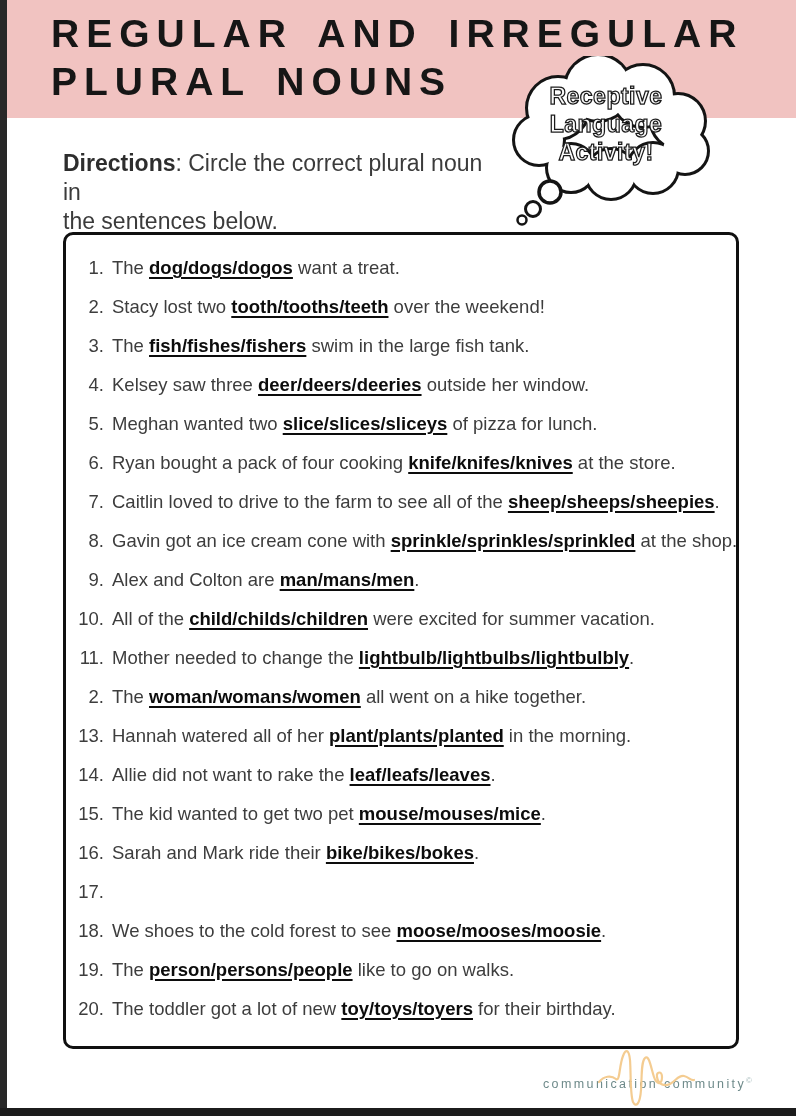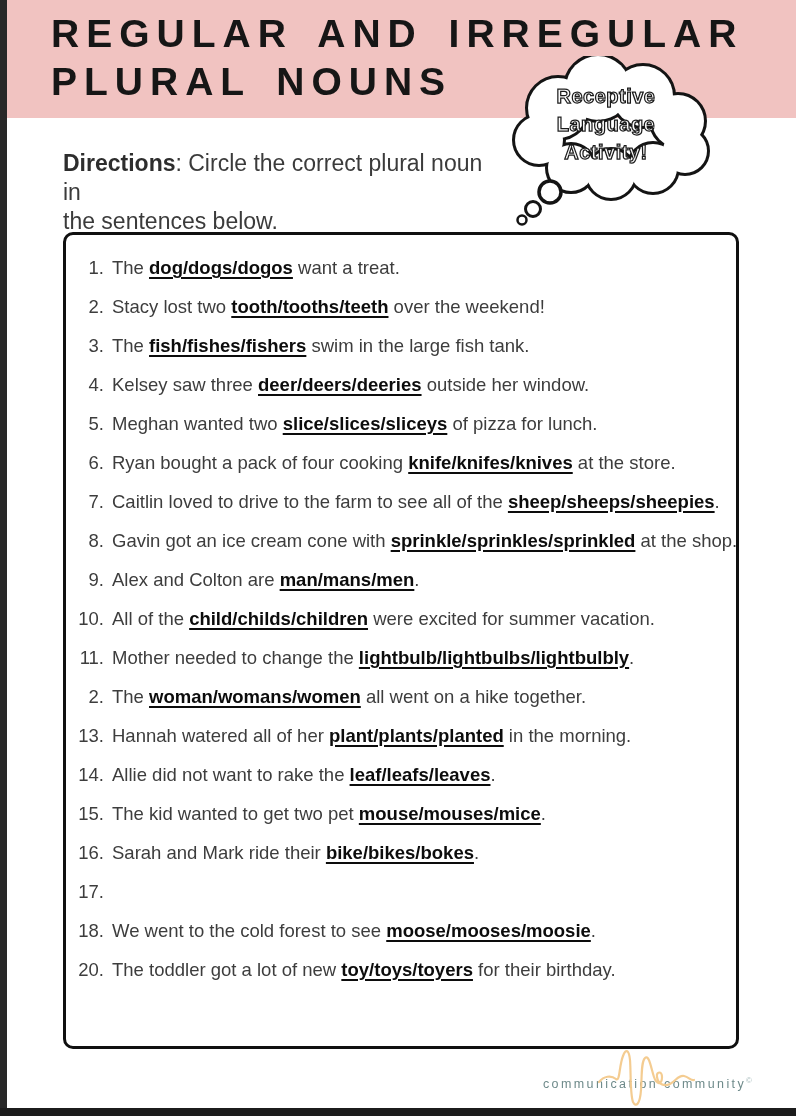--- a/index.html
+++ b/index.html
@@ -34,21 +34,21 @@
     font-size: 39px; font-weight: 700; color: #161616;
     letter-spacing: 7px; word-spacing: 8px; line-height: 48px;
     white-space: nowrap;
   }
 
   
   .bubble { position: absolute; left: 503px; top: 56px; width: 212px; height: 176px; z-index: 3; }
   .bubble svg { position: absolute; left: 0; top: 0; }
   .bubble-text {
     position: absolute; left: 0; top: 26px; width: 206px;
-    text-align: center; font-size: 20px; font-weight: 700; line-height: 28px;
+    text-align: center; font-size: 23px; font-weight: 700; line-height: 28px;
     color: #1a1a1a;
     -webkit-text-fill-color: #fbfbfb;
     -webkit-text-stroke: 1.25px #1a1a1a;
     letter-spacing: 0.5px;
   }
 
   
   .directions {
     position: absolute; left: 63px; top: 149px; width: 420px;
     font-size: 23px; line-height: 29px; color: #3b3b3b;
@@ -223,23 +223,27 @@
     <span class="num">16.</span>
     <span class="sentence"><span>Sarah and Mark ride their </span><span class="choices">bike/bikes/bokes</span><span>.</span></span>
   </div>
 
   <div class="row">
     <span class="num">17.</span>
   </div>
 
   <div class="row">
     <span class="num">18.</span>
-    <span class="sentence"><span>We went to the cold forest to see </span><span class="choices">moose/mooses/moosie</span><span>.</span></span>
-  </div>
-
+    <span class="sentence"><span>We shoes to the cold forest to see </span><span class="choices">moose/mooses/moosie</span><span>.</span></span>
+  </div>
+
+  <div class="row">
+    <span class="num">19.</span>
+    <span class="sentence"><span>The </span><span class="choices">person/persons/people</span><span> like to go on walks.</span></span>
+  </div>
 
   <div class="row">
     <span class="num">20.</span>
     <span class="sentence"><span>The toddler got a lot of new </span><span class="choices">toy/toys/toyers</span><span> for their birthday.</span></span>
   </div>
 </div>
 
   <span class="footer-brand"><span>communication community</span><sup>©</sup></span>
 
   <svg class="brand-squiggle" viewBox="0 0 100 64">

